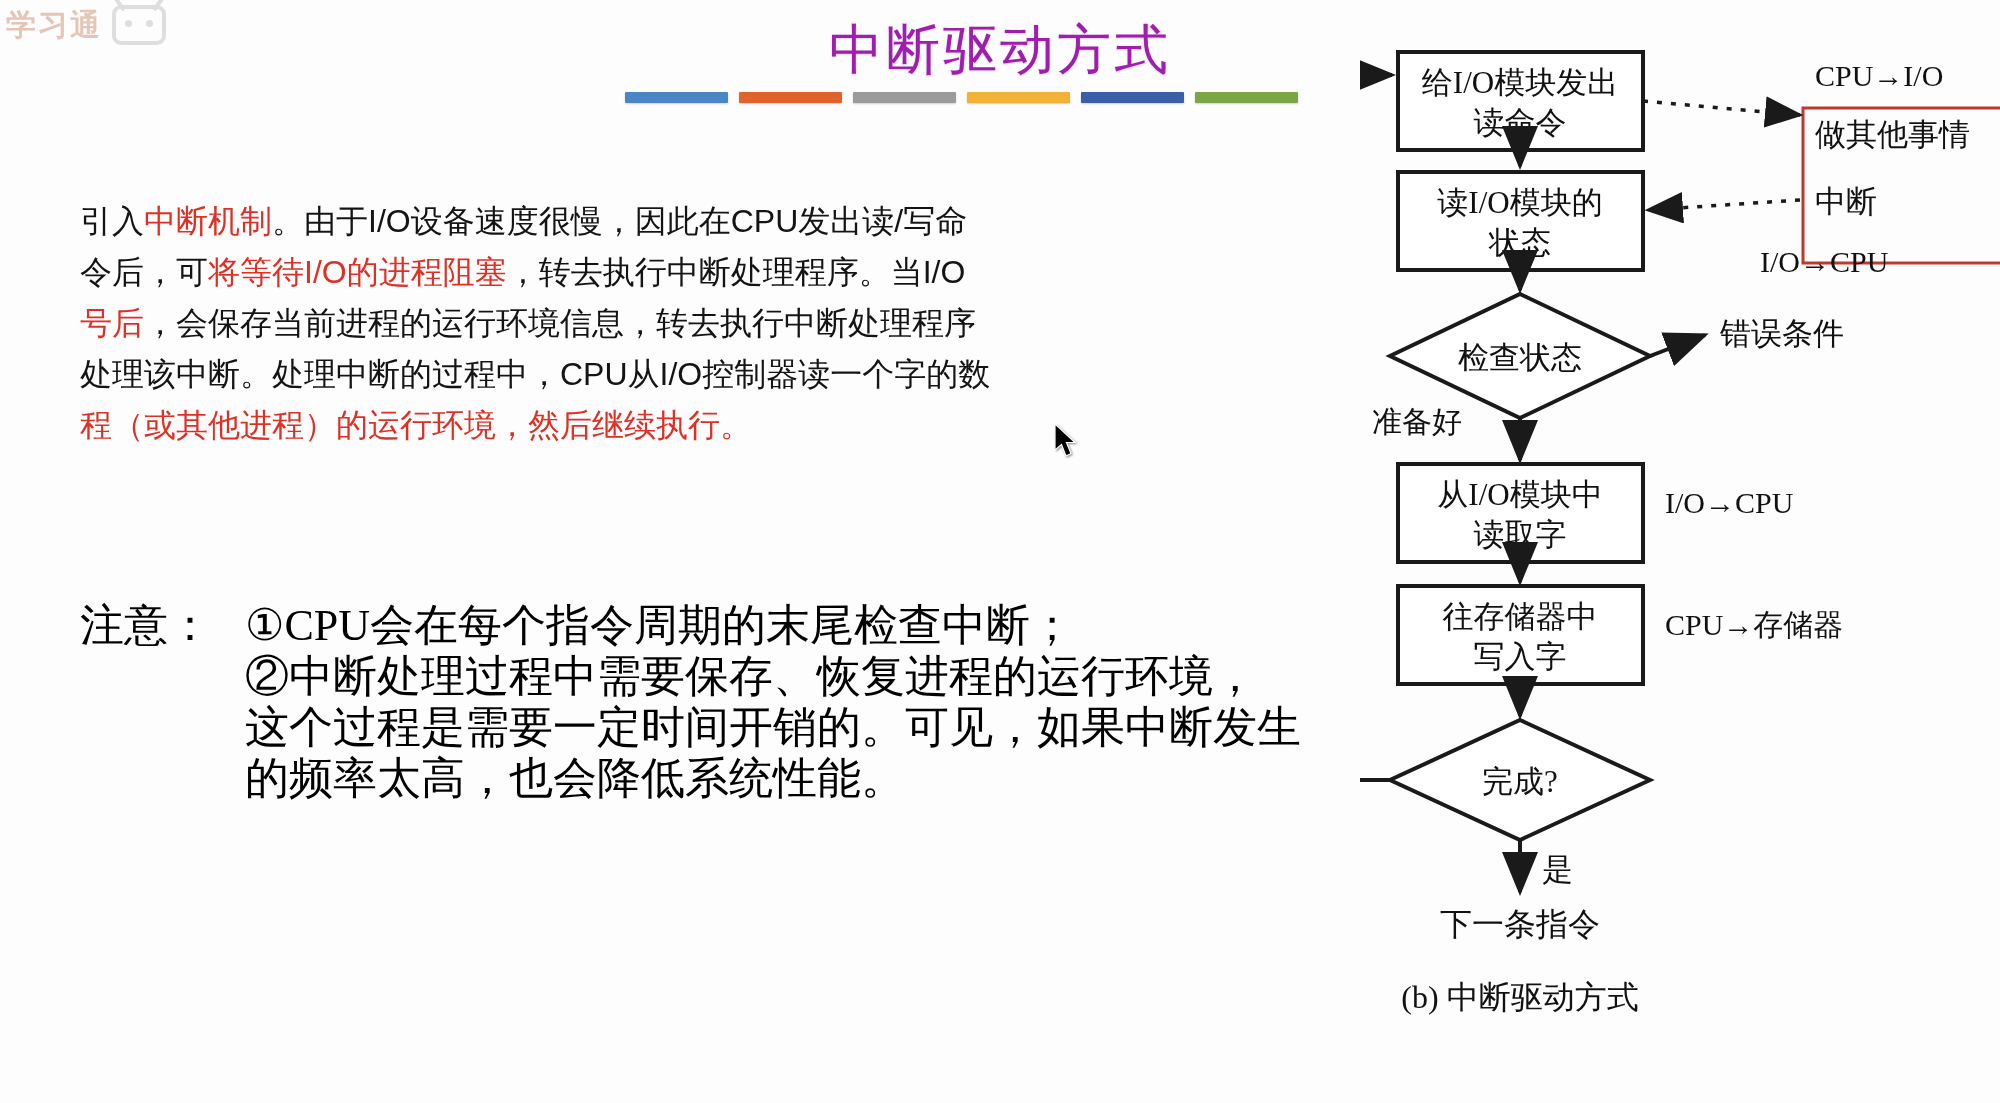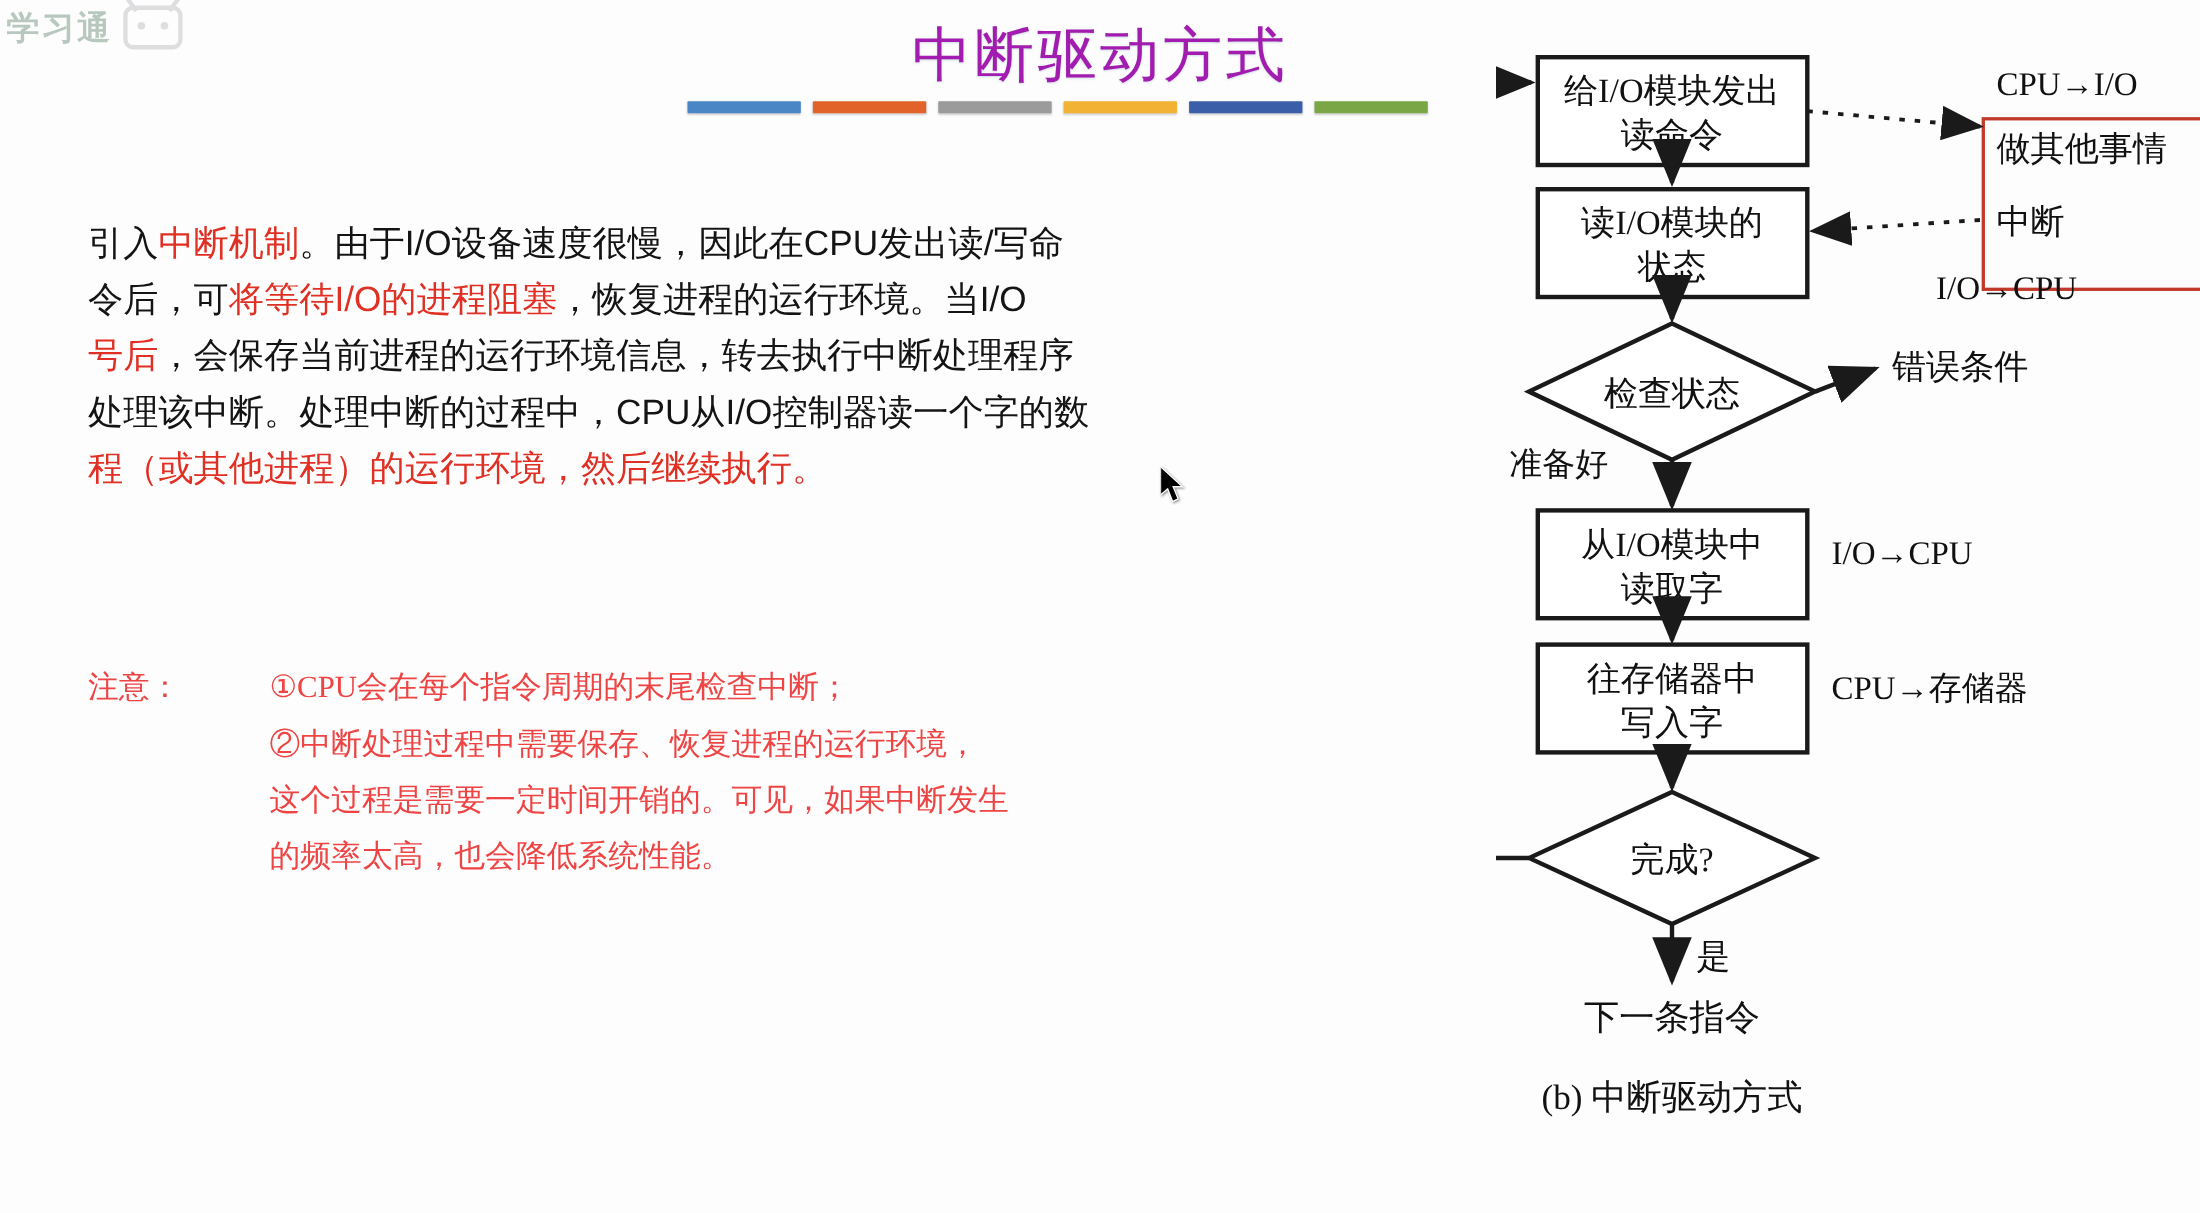--- a/index.html
+++ b/index.html
@@ -15,21 +15,21 @@
   
   .watermark{
     position:absolute;left:0;top:0;width:280px;height:50px;
     opacity:.30;pointer-events:none;
     display:flex;align-items:center;gap:10px;
     padding-left:6px;
     filter:grayscale(.15);
   }
   .wm-text{
     font-family:"Liberation Sans",sans-serif;
-    font-weight:700;font-size:30px;color:#14532d;letter-spacing:2px;
+    font-weight:700;font-size:30px;color:#c2410c;letter-spacing:2px;
     white-space:nowrap;
   }
   .wm-logo{
     width:46px;height:32px;border:4px solid #9a9aa0;border-radius:9px;
     position:relative;flex:0 0 auto;
   }
   .wm-logo:before,.wm-logo:after{
     content:"";position:absolute;top:-13px;width:4px;height:14px;background:#9a9aa0;
     transform-origin:bottom center;
   }
@@ -61,21 +61,21 @@
     font-size:32px;line-height:51px;color:#1b1b1b;
     font-family:Liberation Sans, sans-serif;
     letter-spacing:0px;
   }
   .para .ln{display:block;white-space:nowrap;}
   .red{color:#e03024;}
   .blk{color:#141414;}
 
   .note{
     position:absolute;left:80px;top:600px;width:1200px;
-    font-size:28px;line-height:51px;color:#ef4444;
+    font-size:44px;line-height:51px;color:#000000;
   }
   .note-row{display:flex;align-items:flex-start;}
   .note-label{flex:0 0 165px;white-space:nowrap;}
   .note-items{flex:1 1 auto;}
   .note-items .ln{display:block;white-space:nowrap;}
 
   
   .cursor{
     position:absolute;left:1055px;top:424px;width:0;height:0;
     pointer-events:none;
@@ -107,21 +107,21 @@
       <span style="background: rgb(74, 134, 197);"></span>
       <span style="background: rgb(226, 99, 42);"></span>
       <span style="background: rgb(155, 155, 155);"></span>
       <span style="background: rgb(242, 178, 51);"></span>
       <span style="background: rgb(58, 95, 168);"></span>
       <span style="background: rgb(122, 166, 70);"></span>
     </div>
 
   <div class="para" id="para">
       <span class="ln"><span class="blk">引入</span><span class="red">中断机制</span><span class="blk">。由于I/O设备速度很慢，因此在CPU发出读/写命</span></span>
-      <span class="ln"><span class="blk">令后，可</span><span class="red">将等待I/O的进程阻塞</span><span class="blk">，恢复进程的运行环境。当I/O</span></span>
+      <span class="ln"><span class="blk">令后，可</span><span class="red">将等待I/O的进程阻塞</span><span class="blk">，转去执行中断处理程序。当I/O</span></span>
       <span class="ln"><span class="red">号后</span><span class="blk">，会保存当前进程的运行环境信息，转去执行中断处理程序</span></span>
       <span class="ln"><span class="blk">处理该中断。处理中断的过程中，CPU从I/O控制器读一个字的数</span></span>
       <span class="ln"><span class="red">程（或其他进程）的运行环境，然后继续执行。</span></span>
     </div>
 
   <div class="note">
     <div class="note-row">
       <div class="note-label">注意：</div>
       <div class="note-items" id="note-items">
           <span class="ln">①CPU会在每个指令周期的末尾检查中断；</span>

